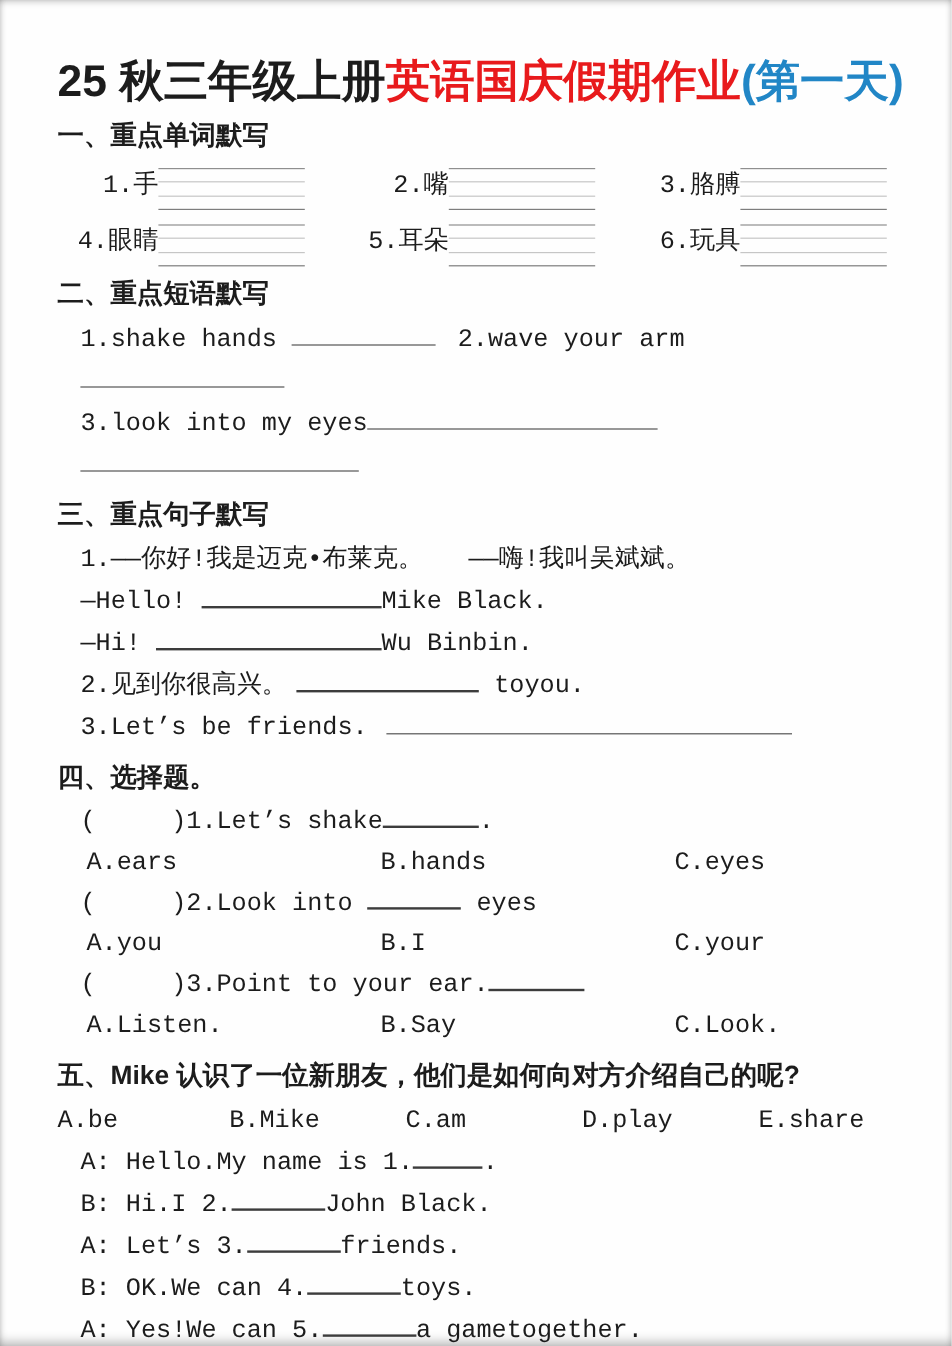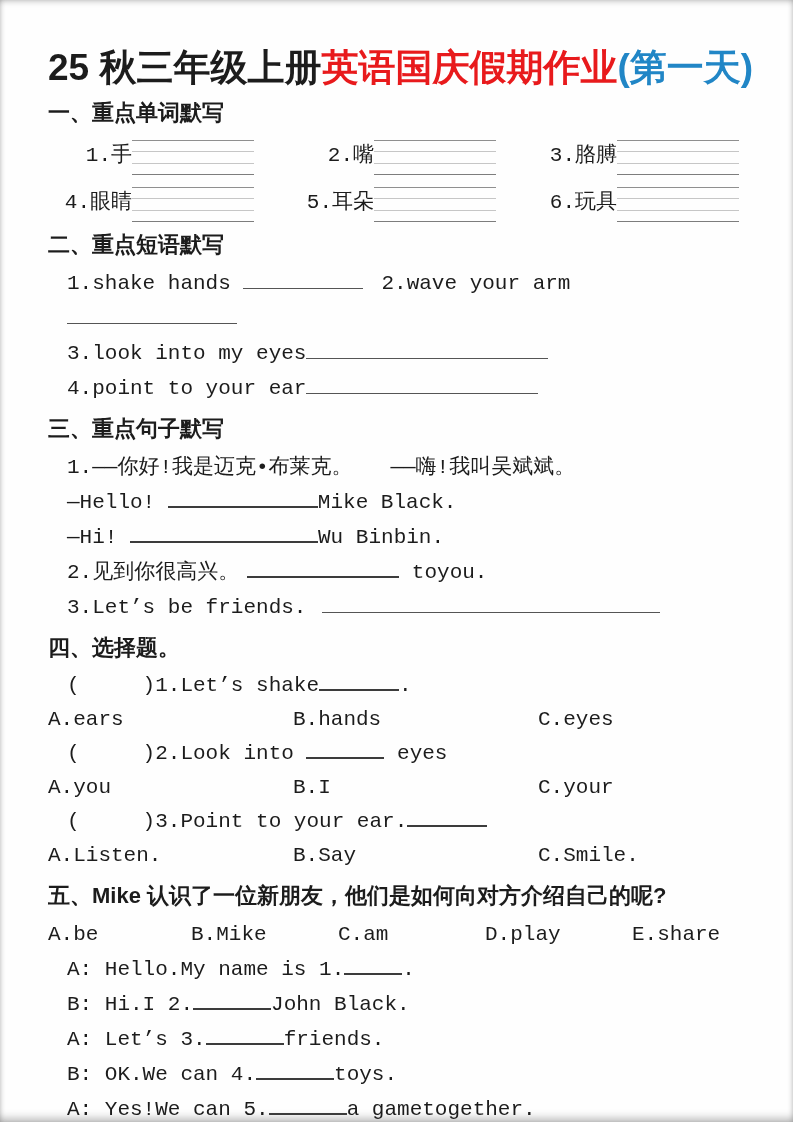--- a/index.html
+++ b/index.html
@@ -70,20 +70,21 @@
     display: flex; flex-direction: column; justify-content: space-between;
   }
   .sl  { height: 0; border-top: 1px solid #c6c6c6; }
   .sl-dark { border-top-color: #8f8f8f; }
   .sl-darker { border-top-color: #7d7d7d; }
   .opts3 {
     display: grid;
     grid-template-columns: 245px 245px 1fr;
     font-size: 21px; line-height: 34px;
     white-space: pre-wrap;
+    margin-left: 24px;
   }
   .opts5 {
     display: grid;
     grid-template-columns: 143px 147px 147px 147px 1fr;
     font-size: 21px; line-height: 35px;
     white-space: pre-wrap;
   }
 </style>
 </head>
 <body>
@@ -146,21 +147,21 @@
           <i class="sl"></i>
           <i class="sl"></i>
           <i class="sl sl-darker"></i>
         </span>
     </div>
   </div>
 
   <div class="sec-h">二、重点短语默写</div>
   <div class="row"><span>1.shake hands </span><span class="blank thin b120"></span><span class="ml18">2.wave your arm </span><span class="blank thin b170"></span></div>
   <div class="row"><span>3.look into my eyes</span><span class="blank thin b242"></span></div>
-  <div class="row"><span>4.point to your ear</span><span class="blank thin b232"></span></div>
+  <div class="row"><span class="blank thin b232"></span></div>
 
   <div class="sec-h">三、重点句子默写</div>
   <div class="row">1.——你好!我是迈克•布莱克。   ——嗨!我叫吴斌斌。</div>
   <div class="row"><span>—Hello! </span><span class="blank b150"></span><span>Mike Black.</span></div>
   <div class="row"><span>—Hi! </span><span class="blank b188"></span><span>Wu Binbin.</span></div>
   <div class="row"><span>2.见到你很高兴。</span><span class="blank b152 ml8"></span><span> toyou.</span></div>
   <div class="row"><span>3.Let’s be friends.</span><span class="blank thin b338 ml16"></span></div>
 
   <div class="sec-h">四、选择题。</div>
   <div class="row row-mc"><span>(     )1.Let’s shake</span><span class="blank b80"></span><span>.</span></div>
@@ -172,21 +173,21 @@
   <div class="row row-mc"><span>(     )2.Look into </span><span class="blank b78"></span><span> eyes</span></div>
   <div class="opts3">
     <span>A.you</span>
     <span>B.I</span>
     <span>C.your</span>
   </div>
   <div class="row row-mc"><span>(     )3.Point to your ear.</span><span class="blank b80"></span></div>
   <div class="opts3">
     <span>A.Listen.</span>
     <span>B.Say</span>
-    <span>C.Smile.</span>
+    <span>C.Look.</span>
   </div>
 
   <div class="sec-h">五、Mike 认识了一位新朋友，他们是如何向对方介绍自己的呢?</div>
   <div class="opts5">
     <span>A.be</span>
     <span>B.Mike</span>
     <span>C.am</span>
     <span>D.play</span>
     <span>E.share</span>
   </div>

